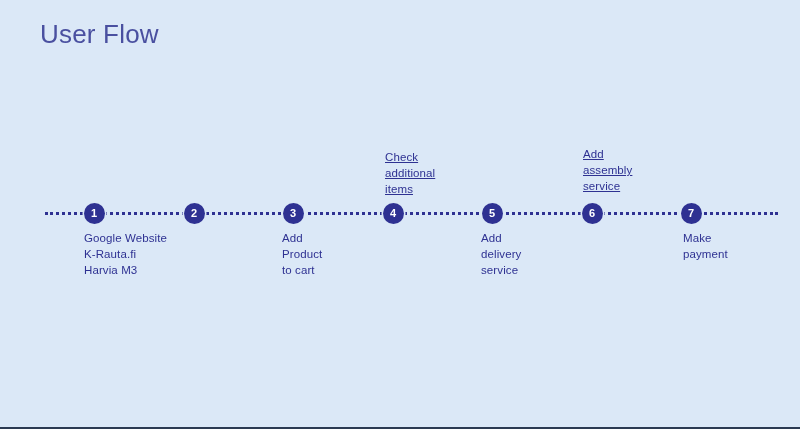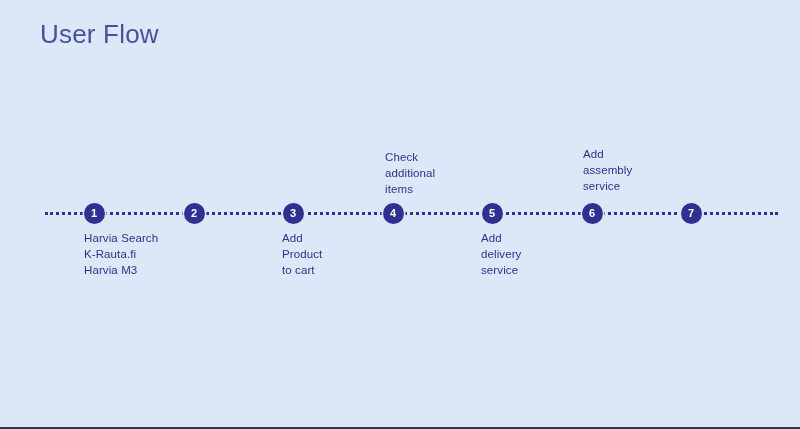--- a/index.html
+++ b/index.html
@@ -74,53 +74,56 @@
     font-size: 11.5px;
     line-height: 16px;
     color: #2e3192;
     white-space: pre-line;
     letter-spacing: 0.1px;
     z-index: 2;
   }
 
   .node-label.above {
     text-align: left;
+    text-decoration: underline;
   }
 
   .node-label.below {
     text-align: left;
   }
 </style>
 </head>
 <body>
 
 <div id="canvas">
 
   <div id="page-title">User Flow</div>
 
   <div id="timeline">
     <div id="timeline-axis"></div>
 
   <div class="node" style="left: 94px;">1</div>
-      <div class="node-label below" style="left: 84px; top: 230px;">Harvia Search
+      <div class="node-label below" style="left: 84px; top: 230px;">Google Website
 K-Rauta.fi
 Harvia M3</div>
       <div class="node" style="left: 194px;">2</div>
       <div class="node" style="left: 293px;">3</div>
       <div class="node-label below" style="left: 282px; top: 230px;">Add
 Product
 to cart</div>
       <div class="node" style="left: 393px;">4</div>
       <div class="node-label above" style="left: 385px; top: 149px;">Check
 additional
 items</div>
       <div class="node" style="left: 492px;">5</div>
       <div class="node-label below" style="left: 481px; top: 230px;">Add
 delivery
 service</div>
       <div class="node" style="left: 592px;">6</div>
       <div class="node-label above" style="left: 583px; top: 146px;">Add
 assembly
 service</div>
       <div class="node" style="left: 691px;">7</div>
+      <div class="node-label below" style="left: 683px; top: 230px;">Make
+payment</div>
     </div>
 
 </div>
 
 </body></html>

